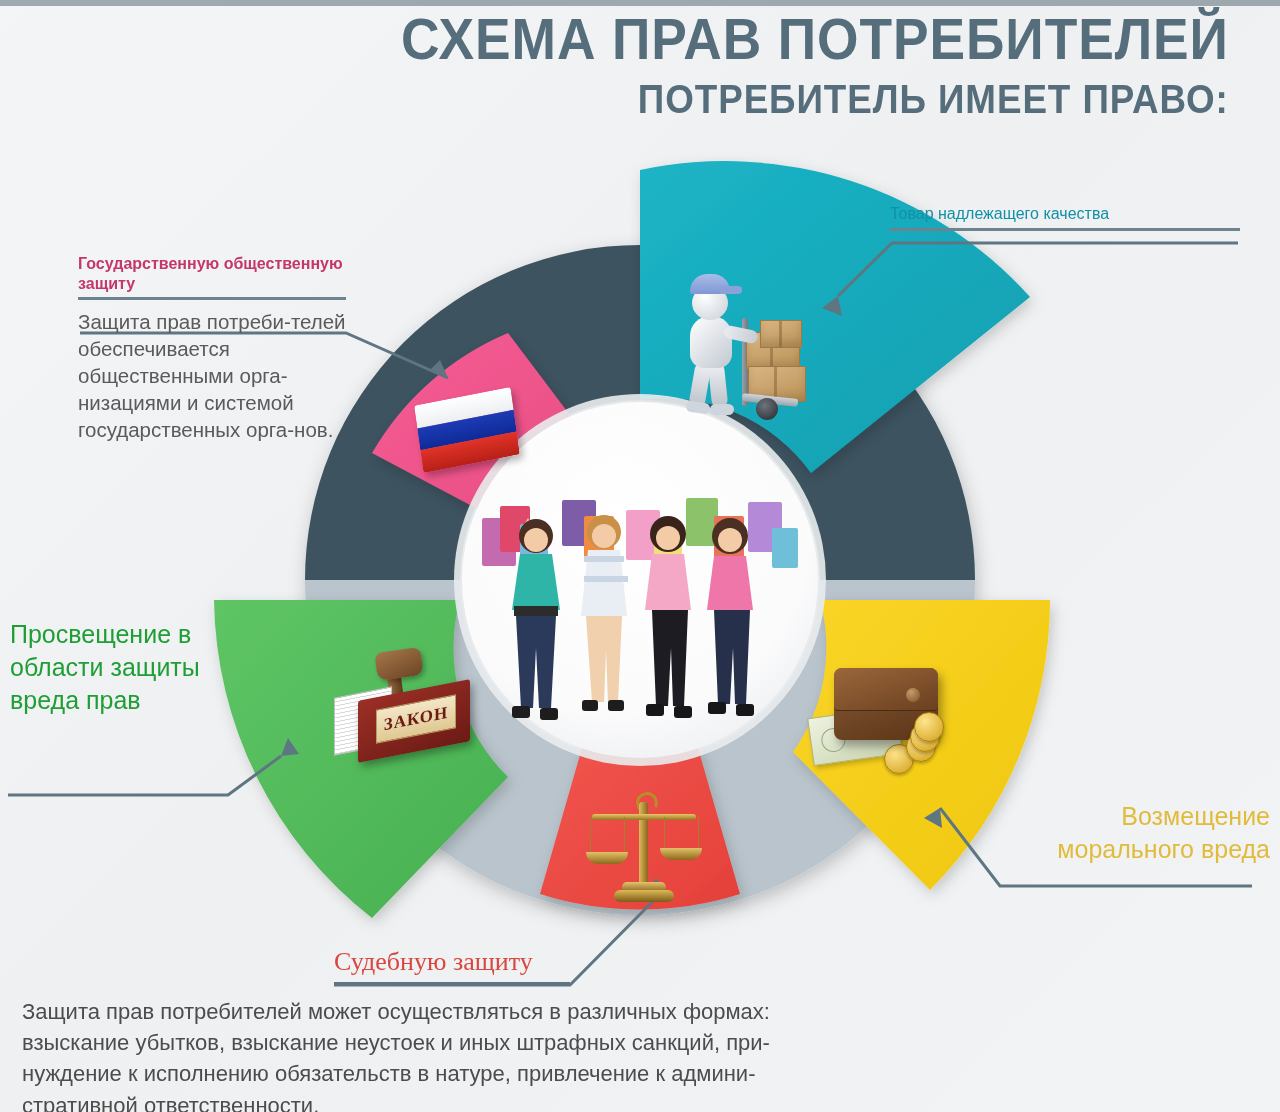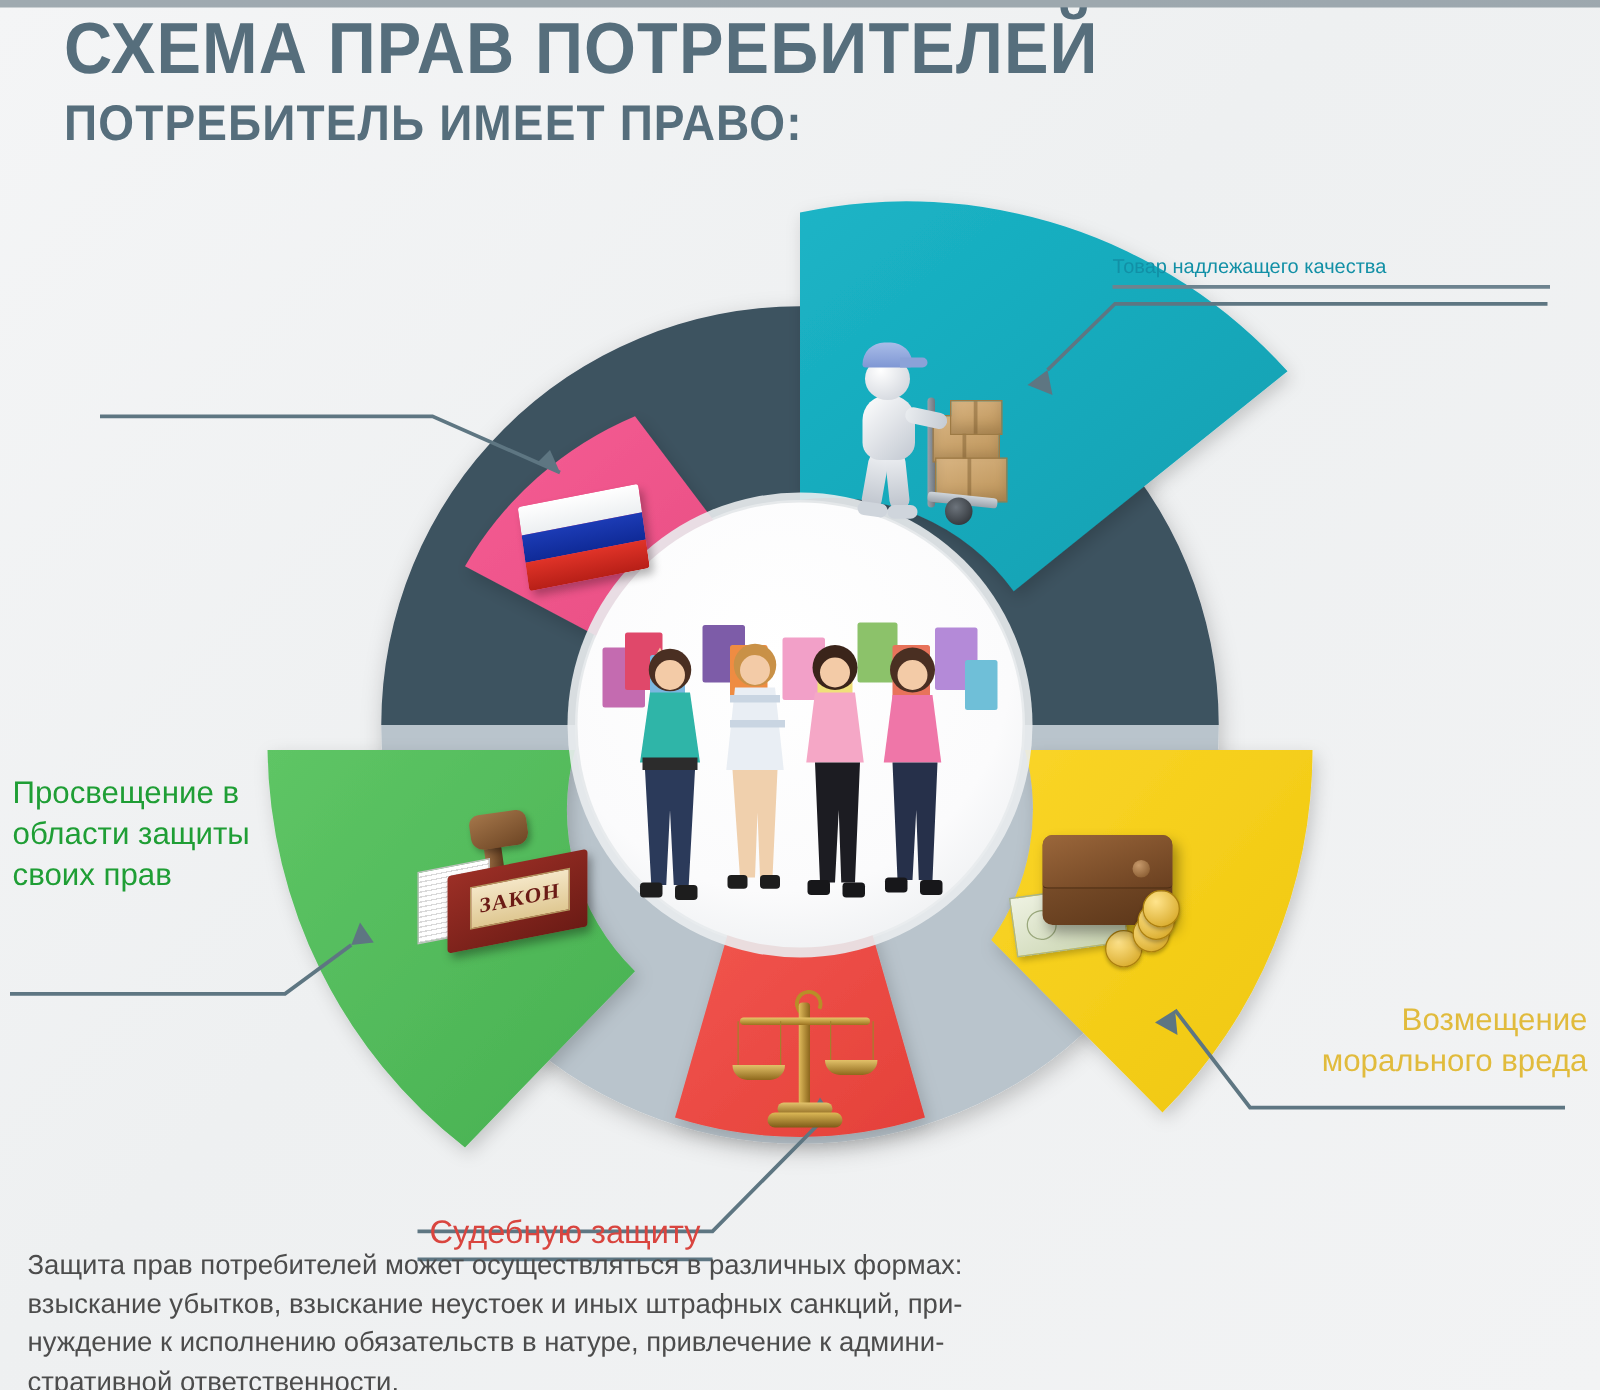--- a/index.html
+++ b/index.html
@@ -23,21 +23,21 @@
     background: #5a6b76;
     opacity: .55;
   }
 
   
   .title-wrap {
     position: absolute;
     top: 8px;
     left: 0;
     width: 1280px;
-    text-align: left;
+    text-align: right;
   }
   .title-main {
     font-family: "Liberation Sans Narrow", "Liberation Sans", sans-serif;
     font-size: 58px;
     font-weight: bold;
     letter-spacing: 1px;
     color: #566e7c;
     line-height: 1.08;
     transform: scaleX(0.92);
   }
@@ -103,21 +103,21 @@
   
   #blk-moral { left: 1008px; top: 800px; width: 262px; text-align: right; }
   #blk-moral .block-head {
     color: #e1bb3c;
     font-size: 25px;
     line-height: 1.3;
     font-weight: normal;
   }
 
   
-  #blk-court { left: 334px; top: 970px; width: 236px; text-align: center; }
+  #blk-court { left: 334px; top: 946px; width: 236px; text-align: left; font-family: Liberation Serif, serif; }
   #blk-court .block-head { color: #d9453f; font-size: 26px; font-weight: normal; }
   #blk-court .rule { width: 236px; background:#5e7682; height:3px; }
 
   #blk-court-body {
     position: absolute;
     left: 22px;
     top: 996px;
     width: 760px;
     font-family: "Liberation Sans Narrow", "Liberation Sans", sans-serif;
     font-size: 22px;
@@ -524,28 +524,33 @@
     <div id="ch1" class="chain"></div>
     <div id="ch2" class="chain"></div>
     <div id="ch3" class="chain"></div>
     <div id="ch4" class="chain"></div>
     <div id="pan-l" class="pan"></div>
     <div id="pan-r" class="pan"></div>
     <div id="sc-base"></div>
     <div id="sc-base2"></div>
   </div>
 
+  <div class="block" id="blk-state">
+    <div class="block-head">Государственную общественную защиту</div>
+    <div class="rule"></div>
+    <div class="block-body">Защита прав потреби-телей обеспечивается общественными орга-низациями и системой государственных орга-нов.</div>
+  </div>
 
   <div class="block" id="blk-goods">
     <div class="block-head">Товар надлежащего качества</div>
     <div class="rule"></div>
   </div>
 
   <div class="block" id="blk-edu">
-    <div class="block-head">Просвещение в области защиты своих прав</div>
+    <div class="block-head">Просвещение в области защиты вреда прав</div>
   </div>
 
   <div class="block" id="blk-moral">
     <div class="block-head">Возмещение морального вреда</div>
   </div>
 
   <div class="block" id="blk-court">
     <div class="block-head">Судебную защиту</div>
     <div class="rule"></div>
   </div>

